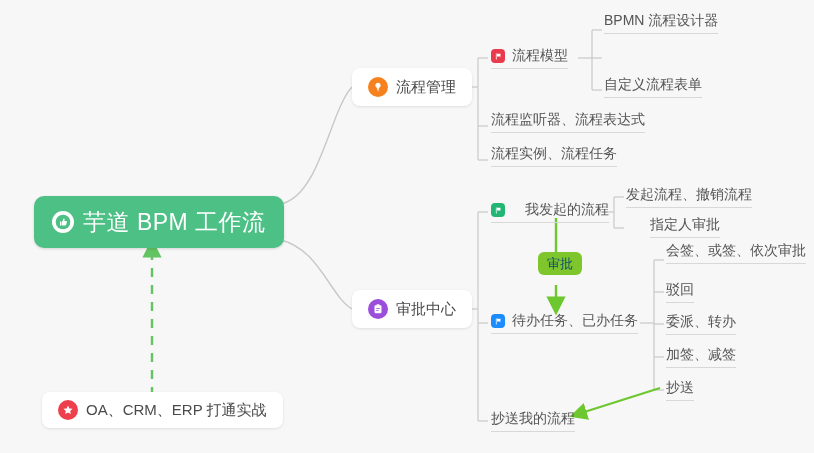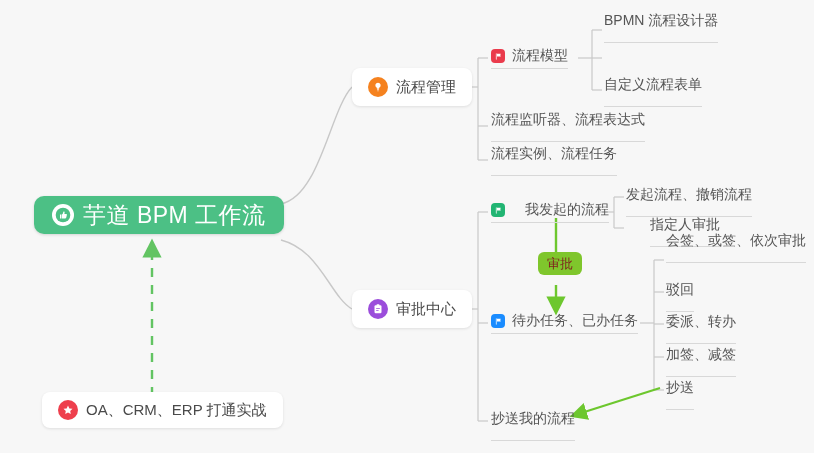--- a/index.html
+++ b/index.html
@@ -14,21 +14,21 @@
   
   #wires{position:absolute;left:0;top:0;width:814px;height:453px;pointer-events:none;}
 
   
   .root-node{
     position:absolute;
     display:flex;align-items:center;gap:9px;
     background:#4cc085;
     border-radius:10px;
     padding:0 18px;
-    height:38px;
+    height:52px;
     box-shadow:0 1px 3px rgba(0,0,0,.14);
     color:#ffffff;
     font-size:23px;
     letter-spacing:.5px;
     white-space:nowrap;
   }
   .root-node .rtxt{font-size:23px;line-height:1;}
 
   
   .card-node{
@@ -55,29 +55,29 @@
     padding-bottom:3px;
     border-bottom:1px solid #d8d8d8;
   }
 
   
   .leaf{
     position:absolute;
     white-space:nowrap;
     color:#555555;
     font-size:14px;
-    padding-bottom:12px;
+    padding-bottom:3px;
     border-bottom:1px solid #d8d8d8;
   }
 
   
   .badge{
     position:absolute;
     background:#7fc62c;
-    color:#7f1d1d;
+    color:#0c4a6e;
     font-size:13px;
     border-radius:6px;
     padding:5px 9px;
     white-space:nowrap;
     line-height:1;
   }
 
   
   .ic{display:inline-block;flex:0 0 auto;}
   .ic-sq{
@@ -227,21 +227,21 @@
   <div class="lvl2" style="left:491px;top:312px;">
     <span class="ic ic-sq" style="background:#1a8cff;">
       <svg width="9" height="9" viewBox="0 0 24 24">
         <rect x="5" y="3.5" width="2" height="17" rx="1" fill="#ffffff"></rect>
         <path d="M8 4.5h9.5c.7 0 1 .7.6 1.2l-2 2.6 2 2.6c.4.5.1 1.2-.6 1.2H8z" fill="#ffffff"></path>
       </svg>
     </span>
     <span>待办任务、已办任务</span>
   </div>
 
-  <div class="leaf" style="left:666px;top:232px;">会签、或签、依次审批</div>
+  <div class="leaf" style="left:666px;top:242px;">会签、或签、依次审批</div>
   <div class="leaf" style="left:666px;top:281px;">驳回</div>
   <div class="leaf" style="left:666px;top:313px;">委派、转办</div>
   <div class="leaf" style="left:666px;top:346px;">加签、减签</div>
   <div class="leaf" style="left:666px;top:379px;">抄送</div>
 
   <div class="leaf" style="left:491px;top:410px;">抄送我的流程</div>
 
   <div class="badge" style="left:538px;top:252px;">审批</div>
 
 </div>

